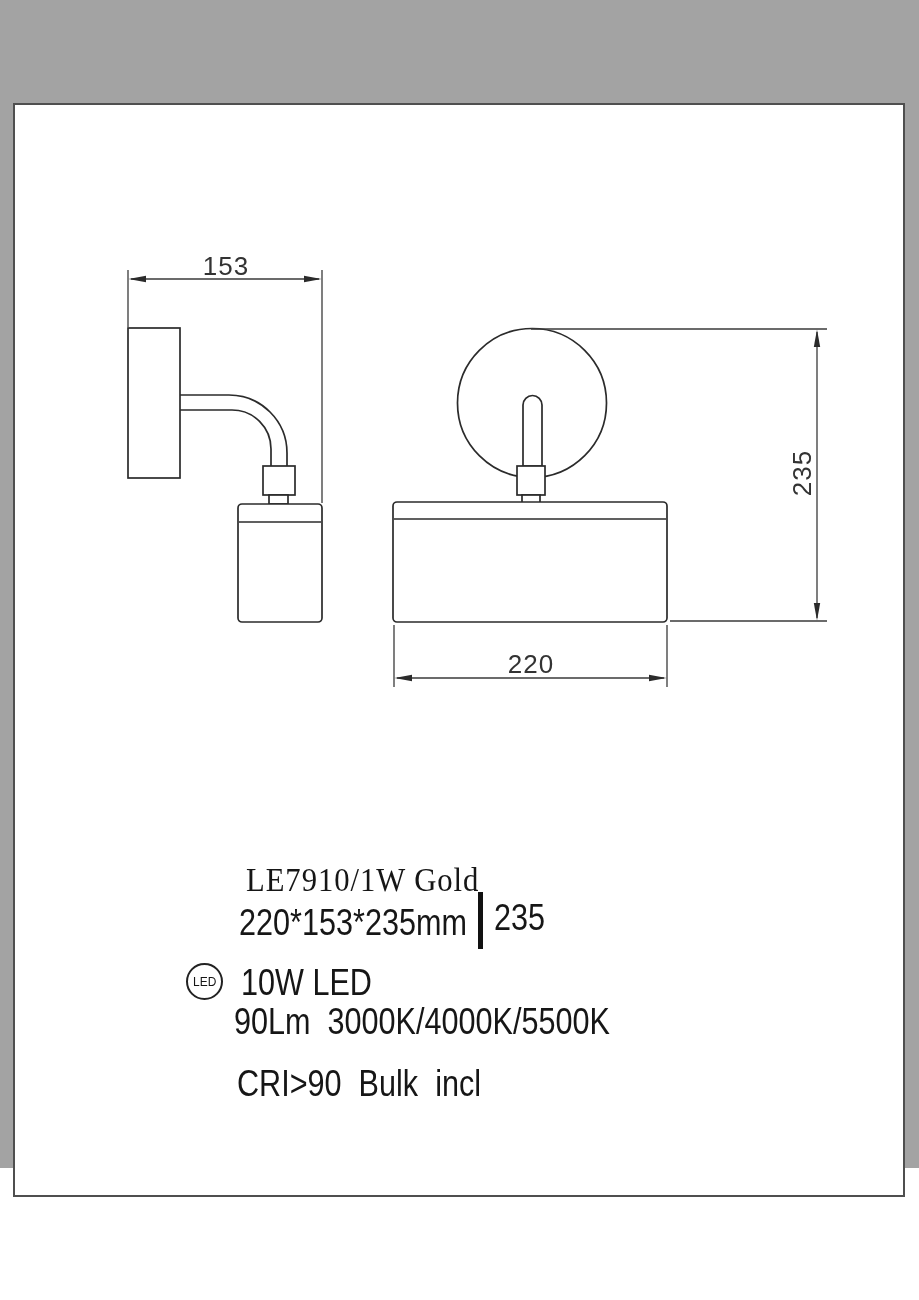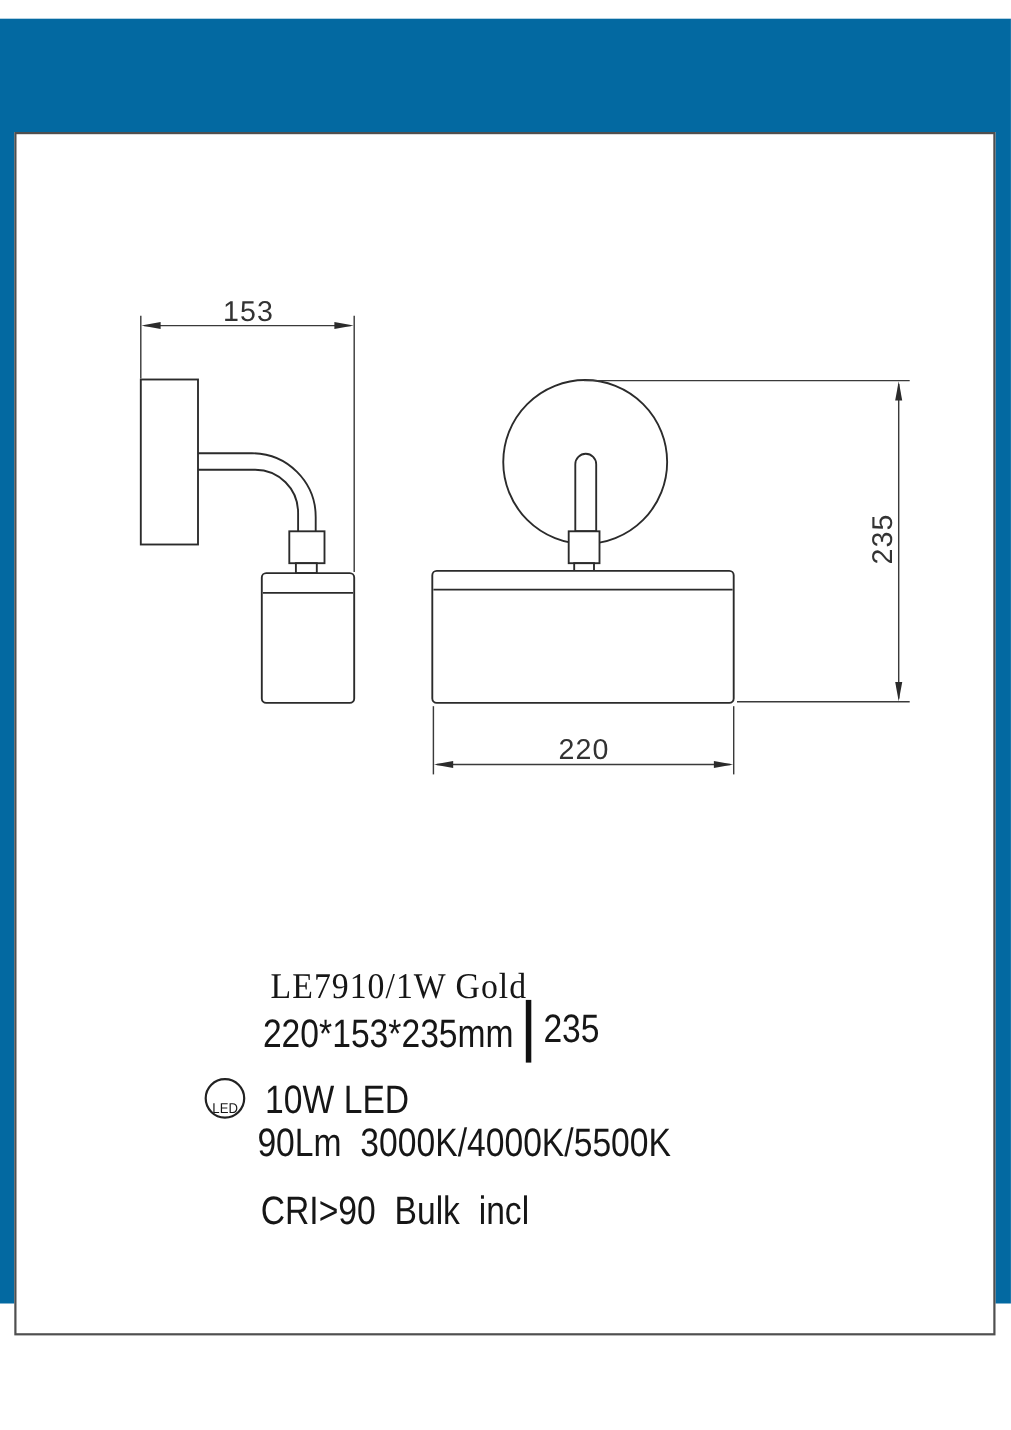--- a/index.html
+++ b/index.html
@@ -4,23 +4,23 @@
 <style>
   * { margin: 0; padding: 0; box-sizing: border-box; }
   html, body { background: #ffffff; }
   body {
     width: 919px; height: 1300px;
     font-family: "Liberation Sans", sans-serif;
     position: relative;
     overflow: hidden;
   }
   #page {
-    position: absolute; left: 0; top: 17px;
+    position: absolute; left: 0; top: 0;
     width: 919px; height: 1168px;
-    background: #0369a1;
+    background: #a3a3a3;
   }
   .frame {
     position: absolute;
     left: 13px; top: 103px;
     width: 892px; height: 1094px;
     border: 2px solid #4f4f4f;
     background: #ffffff;
   }
   svg.drawing {
     position: absolute; left: 0; top: 0;
@@ -59,21 +59,21 @@
     left: 478px; top: 892px;
     width: 5px; height: 57px;
     background: #111111;
   }
   .led-badge {
     position: absolute;
     left: 186px; top: 963px;
     width: 37px; height: 37px;
     border: 2.5px solid #222222;
     border-radius: 50%;
-    display: flex; align-items: flex-end; justify-content: center;
+    display: flex; align-items: center; justify-content: center;
   }
   .led-badge span {
     font-family: "Liberation Sans", sans-serif;
     font-size: 13px;
     color: #161616;
     transform: scaleX(0.92);
   }
 </style>
 </head>
 <body>

